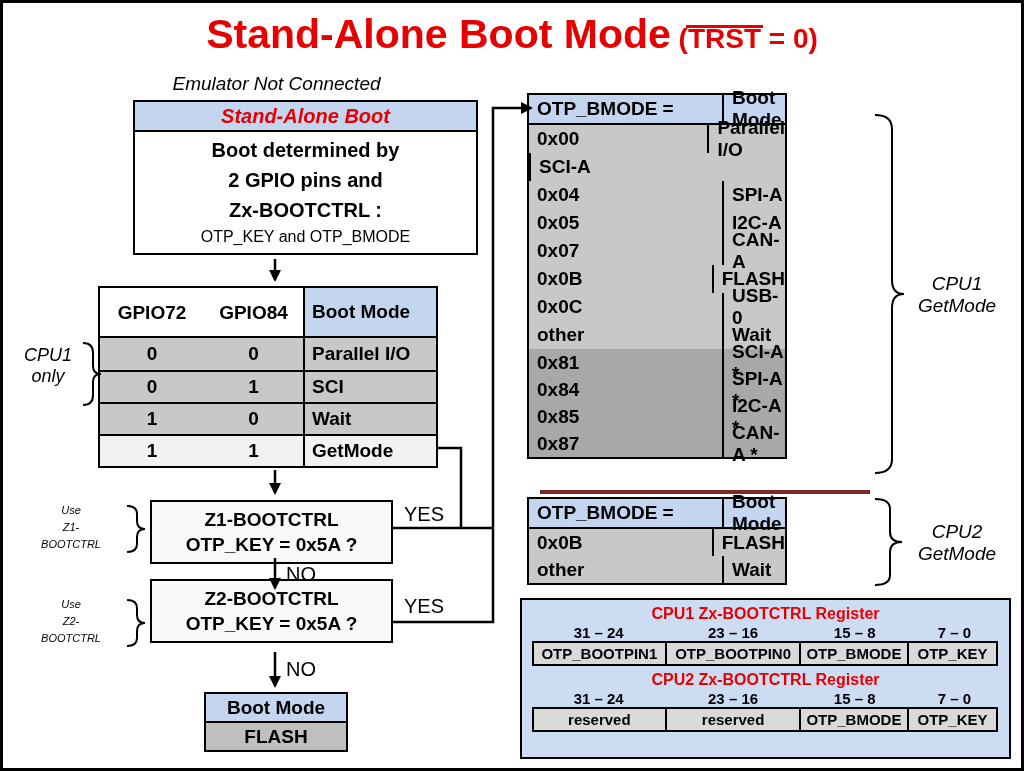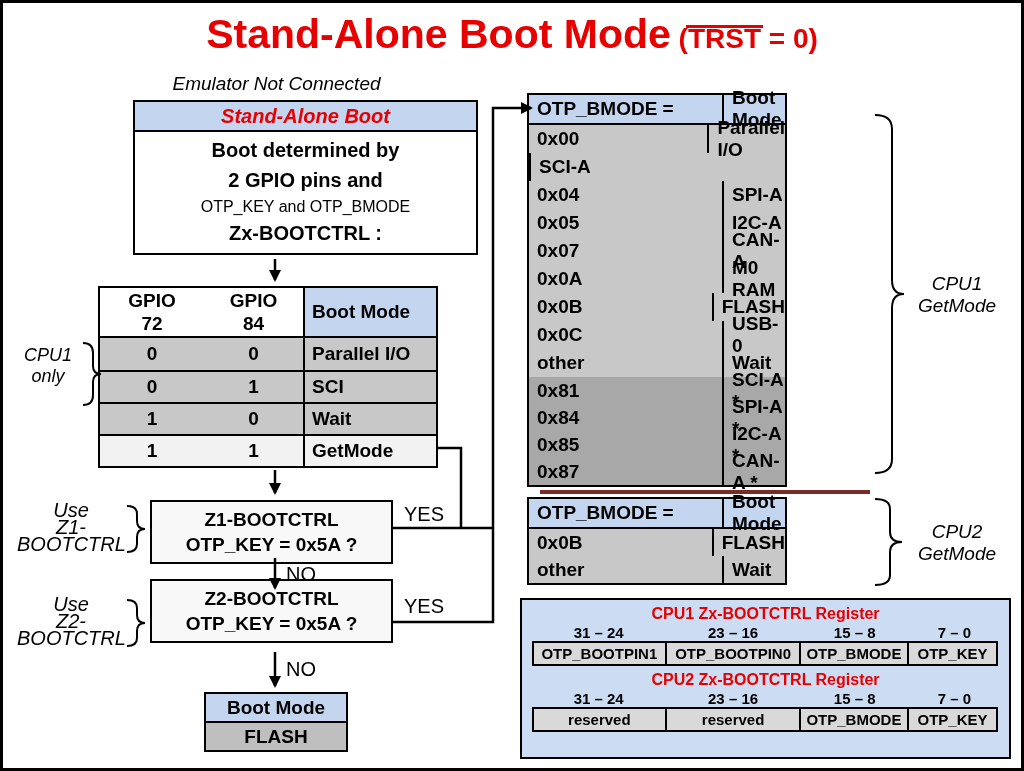--- a/index.html
+++ b/index.html
@@ -18,37 +18,37 @@
 
 .sa-box{left:130px;top:97px;width:345px;border:2px solid #000;background:#fff}
 .sa-header{background:var(--header_blue,#c3d5ef);color:var(--accent_red,#e60000);font-weight:bold;font-style:italic;font-size:20px;text-align:center;height:30px;line-height:28px;border-bottom:2px solid #000}
 .sa-body{text-align:center;padding:3px 0 5px}
 .sa-line{font-weight:bold;font-size:20px;line-height:30px}
 .sa-line.small{font-weight:normal;font-size:16px;line-height:23px}
 
 
 .gpio-table{left:95px;top:283px;width:340px;border:2px solid #000;background:#fff}
 .g-header{display:flex;height:50px;border-bottom:2px solid #000;background:#fff}
-.g-hcell{display:flex;flex-direction:column;align-items:center;justify-content:center;font-weight:bold;font-size:19px}
+.g-hcell{display:flex;align-items:center;justify-content:center;font-weight:bold;font-size:19px}
 .g-hcell div{line-height:23px}
 .gc1{width:104px}
 .gc2{width:99px}
 .gc3{flex:1;border-left:2px solid #000}
 .g-hcell.gc3{background:var(--header_blue,#c3d5ef);flex-direction:row;justify-content:flex-start;padding-left:7px}
 .g-row{display:flex;height:32px}
 .g-row + .g-row{border-top:2px solid #000}
 .g-row.gray{background:var(--row_gray,#c8c8c8)}
 .g-row.light{background:var(--row_light,#f2f2f2)}
 .g-cell{display:flex;align-items:center;justify-content:center;font-weight:bold;font-size:19px}
 .g-cell.gc3{justify-content:flex-start;padding-left:7px}
 
 
 .side-label{text-align:center;font-style:italic}
 .cpu1-only{left:12px;top:342px;width:66px;font-size:18px;line-height:21px}
-.use-label{left:14px;width:108px;font-size:20px;line-height:17px}
+.use-label{left:14px;width:108px;font-size:11px;line-height:17px}
 .use-z1{top:499px}
 .use-z2{top:593px}
 
 
 .z-box{left:147px;width:243px;height:64px;border:2px solid #000;background:#f8f8f8;display:flex;flex-direction:column;align-items:center;justify-content:center}
 .z-box div{font-weight:bold;font-size:19px;line-height:25px}
 .z1{top:497px}
 .z2{top:576px}
 .decision-label{font-size:20px}
 .yes1{left:401px;top:500px}
@@ -98,22 +98,22 @@
 
   <div class="title-row abs"><span class="title-main">Stand-Alone Boot Mode</span><span class="title-paren"><span> (</span><span class="overbar">TRST</span><span> = 0)</span></span></div>
 
   <div class="emulator-note abs">Emulator Not Connected</div>
 
   <div class="sa-box abs">
     <div class="sa-header">Stand-Alone Boot</div>
     <div class="sa-body">
       <div class="sa-line">Boot determined by</div>
       <div class="sa-line">2 GPIO pins and</div>
+      <div class="sa-line">Zx-BOOTCTRL :</div>
       <div class="sa-line small">OTP_KEY and OTP_BMODE</div>
-      <div class="sa-line">Zx-BOOTCTRL :</div>
     </div>
   </div>
 
   <div class="side-label cpu1-only abs">
     <div>CPU1</div>
     <div>only</div>
   </div>
 
   <div class="gpio-table abs">
     <div class="g-header">
@@ -195,24 +195,20 @@
         <div class="tc1">0x04</div>
         <div class="tc2">SPI-A</div>
       </div>
     <div class="t-row">
         <div class="tc1">0x05</div>
         <div class="tc2">I2C-A</div>
       </div>
     <div class="t-row">
         <div class="tc1">0x07</div>
         <div class="tc2">CAN-A</div>
-      </div>
-    <div class="t-row">
-        <div class="tc1">0x0A</div>
-        <div class="tc2">M0 RAM</div>
       </div>
     <div class="t-row">
         <div class="tc1">0x0B</div>
         <div class="tc2">FLASH</div>
       </div>
     <div class="t-row">
         <div class="tc1">0x0C</div>
         <div class="tc2">USB-0</div>
       </div>
     <div class="t-row">

